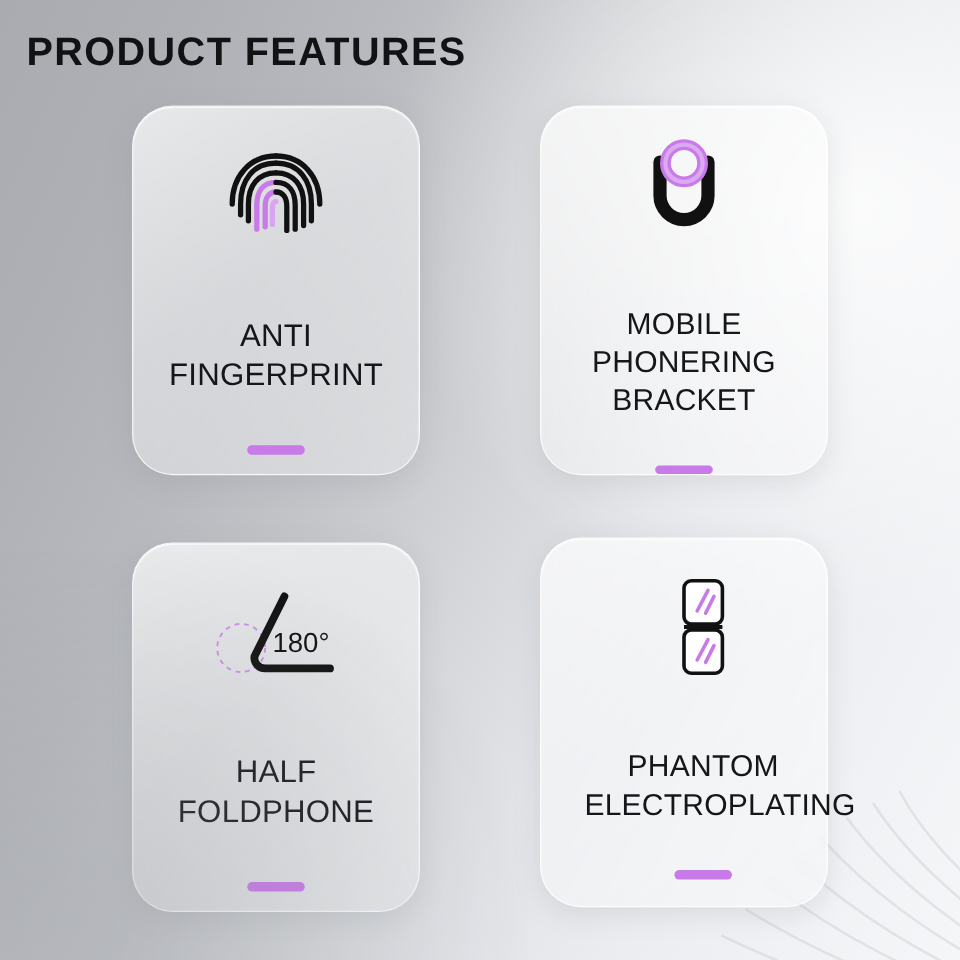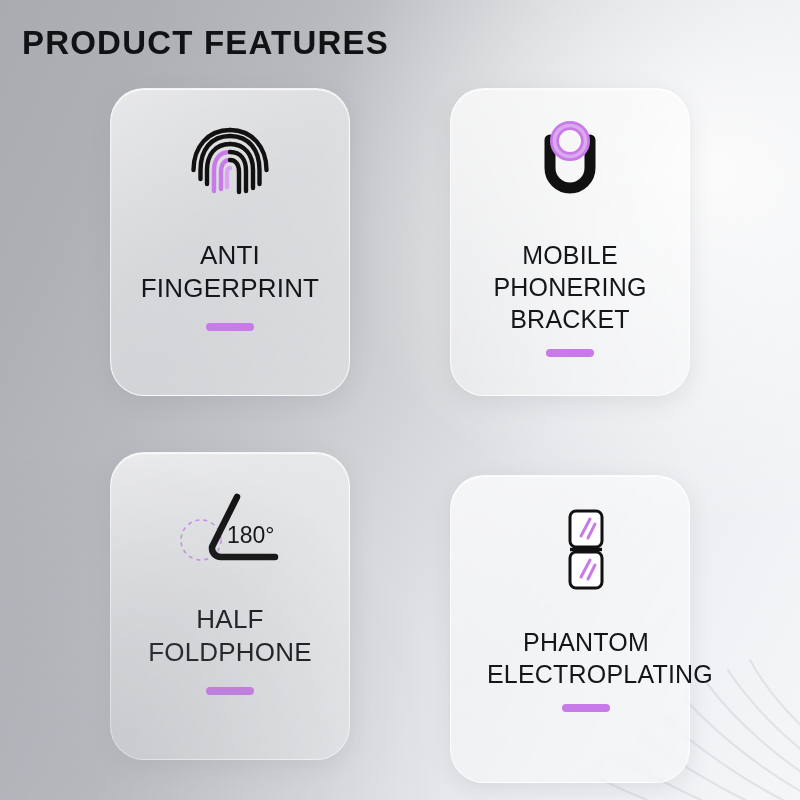--- a/index.html
+++ b/index.html
@@ -90,25 +90,26 @@
         rgba(255,255,255,0.30) 100%);
     border: 1px solid rgba(255,255,255,0.72);
     box-shadow:
       0 6px 22px rgba(120,124,132,0.16),
       inset 0 1px 1px rgba(255,255,255,0.85);
     backdrop-filter: blur(6px);
     display: flex;
     flex-direction: column;
     align-items: center;
     box-sizing: border-box;
+    gap: 24px;
   }
   .card.c0 { left: 110px; top:  88px; }
   .card.c1 { left: 450px; top:  88px; }
   .card.c2 { left: 110px; top: 452px; }
-  .card.c3 { left: 450px; top: 475px; padding-left: 32px; }
+  .card.c3 { left: 450px; top: 448px; padding-left: 32px; }
 
   .icon-slot {
     height: 150px;
     width: 100%;
     display: flex;
     align-items: center;
     justify-content: center;
   }
 
   .card-label {

